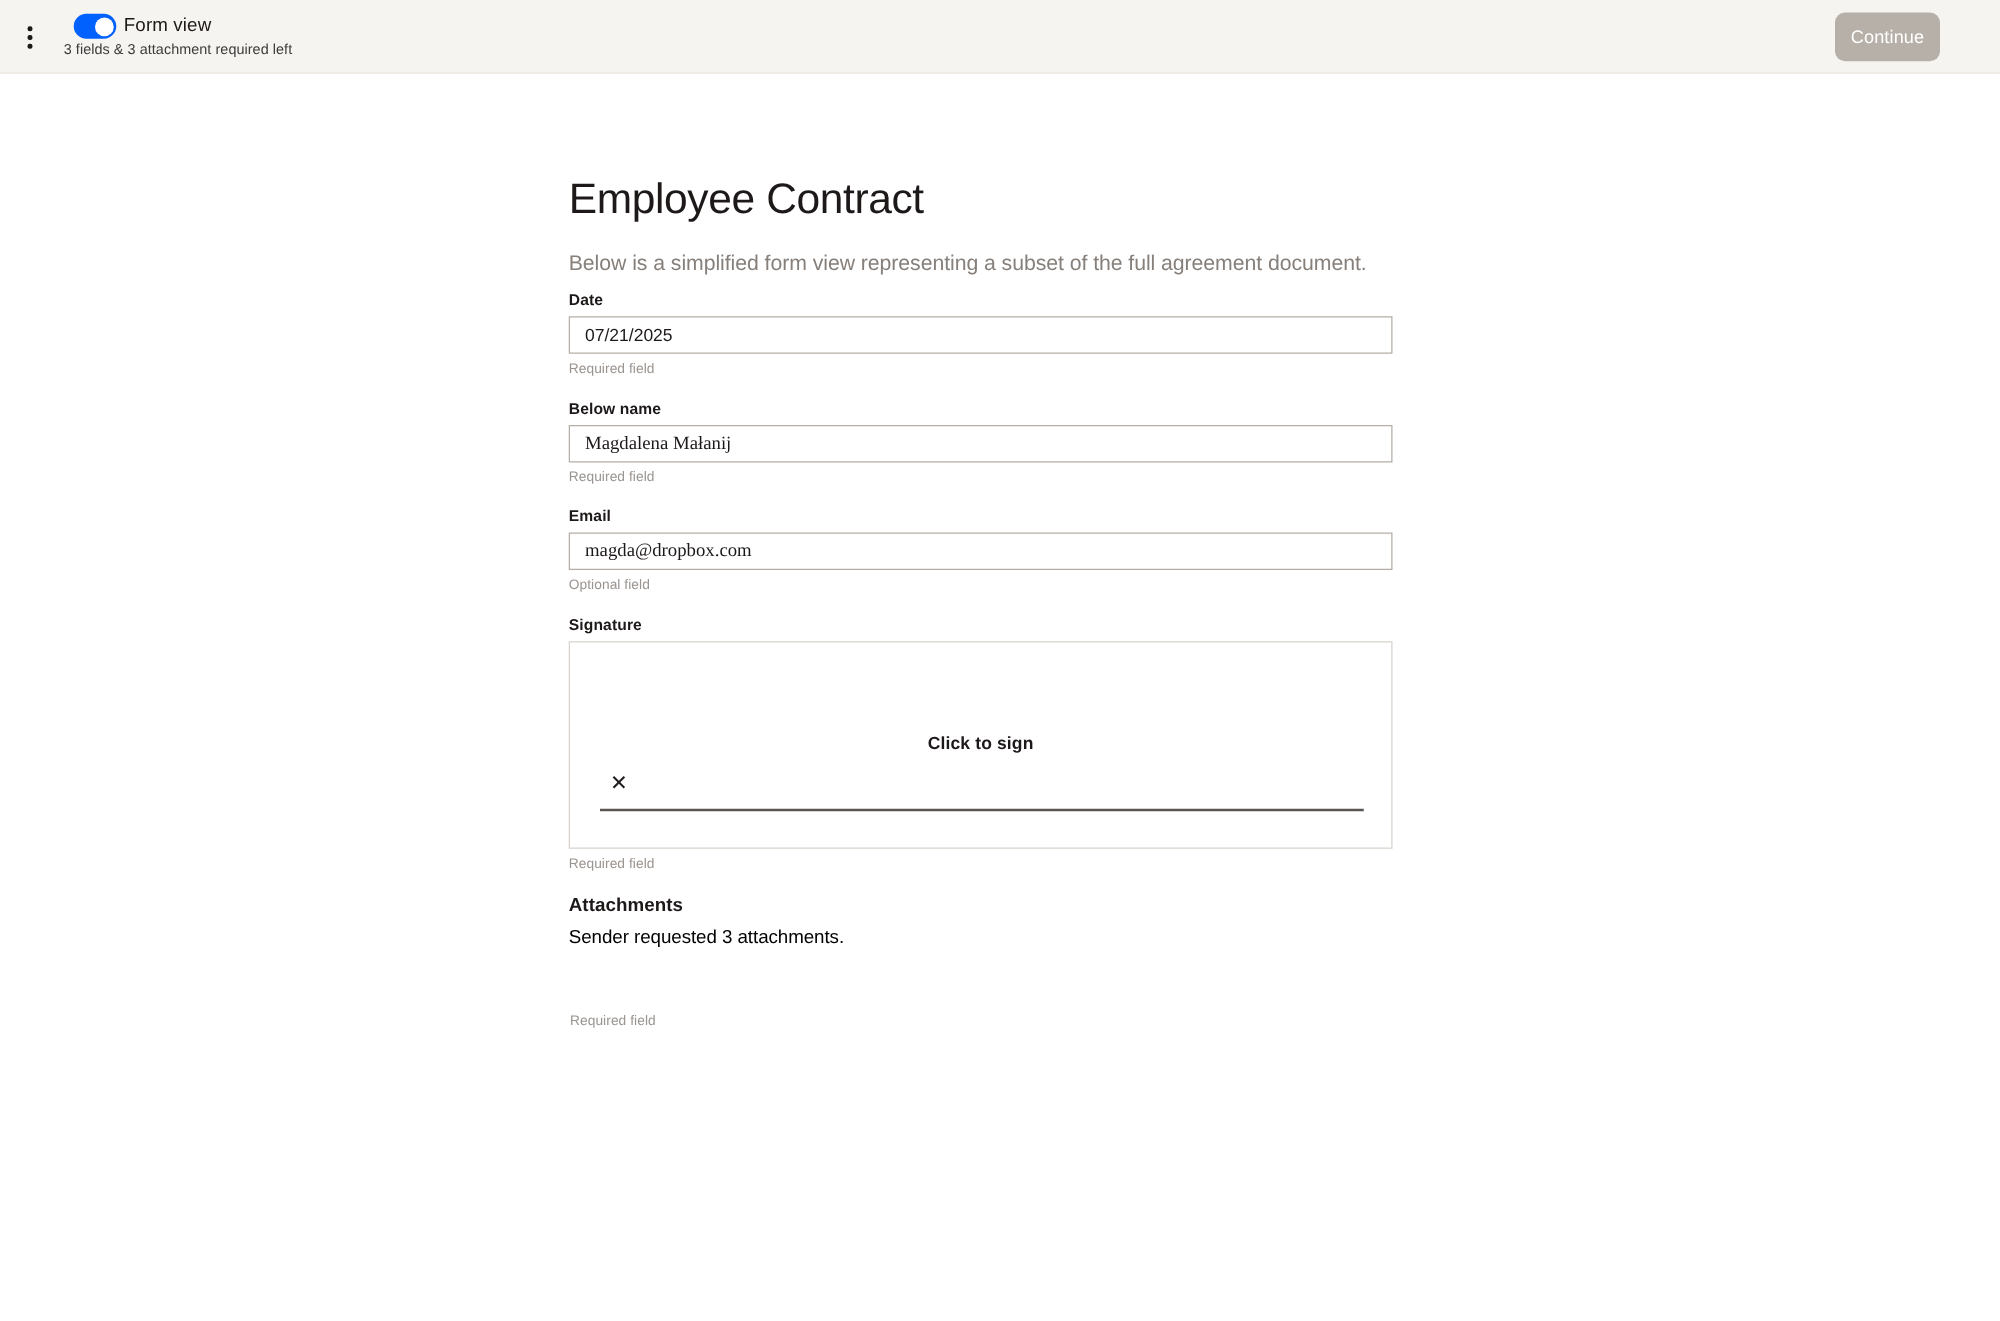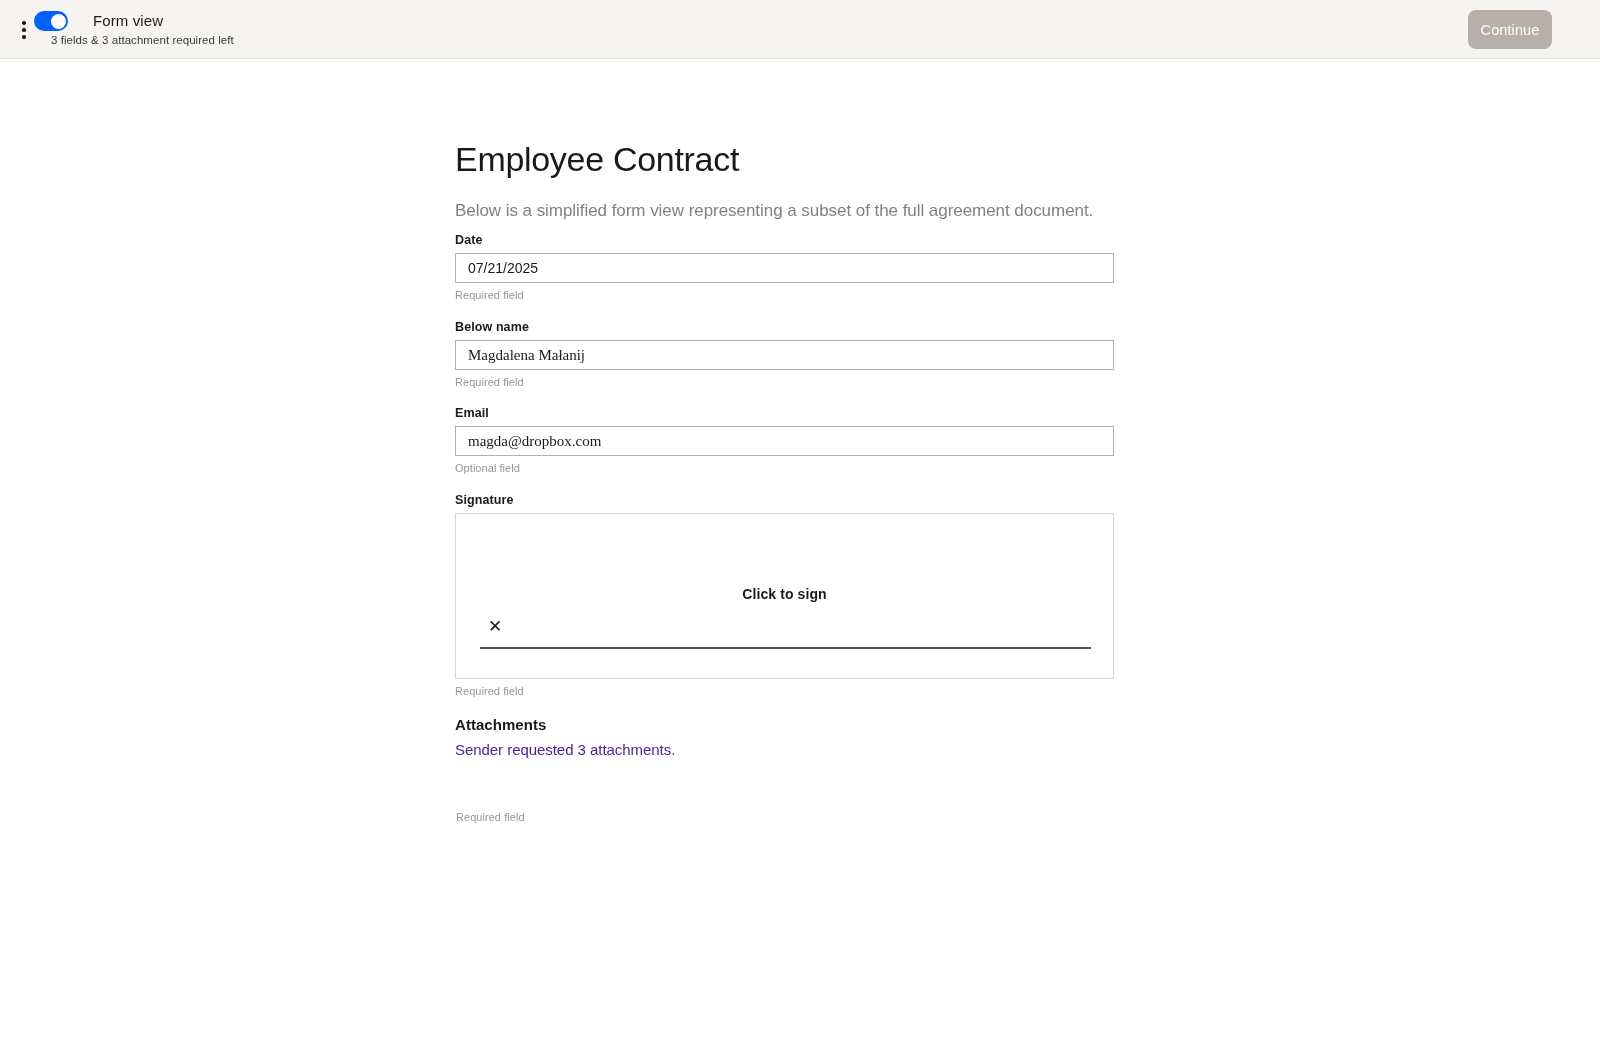--- a/index.html
+++ b/index.html
@@ -42,25 +42,25 @@
   .kebab i {
     display: block;
     width: 3.5px;
     height: 3.5px;
     border-radius: 50%;
     background: #1E1919;
   }
 
   .toggle-wrap {
     position: absolute;
-    left: 34px;
+    left: 59px;
     top: 11px;
     display: flex;
     align-items: center;
-    gap: 25px;
+    gap: 6px;
   }
   .toggle {
     width: 34px;
     height: 20px;
     border-radius: 10px;
     background: #0061FE;
     position: relative;
     cursor: pointer;
     flex: none;
   }
@@ -213,21 +213,21 @@
     left: 455px;
     font-size: 15px;
     font-weight: bold;
     color: #1E1919;
     letter-spacing: .05px;
   }
   .att-desc {
     position: absolute;
     left: 455px;
     font-size: 15px;
-    color: #4c1d95;
+    color: #000000;
     letter-spacing: -.05px;
   }
   .att-row {
     position: absolute;
     left: 455px;
     display: flex;
     align-items: center;
     gap: 10px;
   }
   .att-doc-icon {

